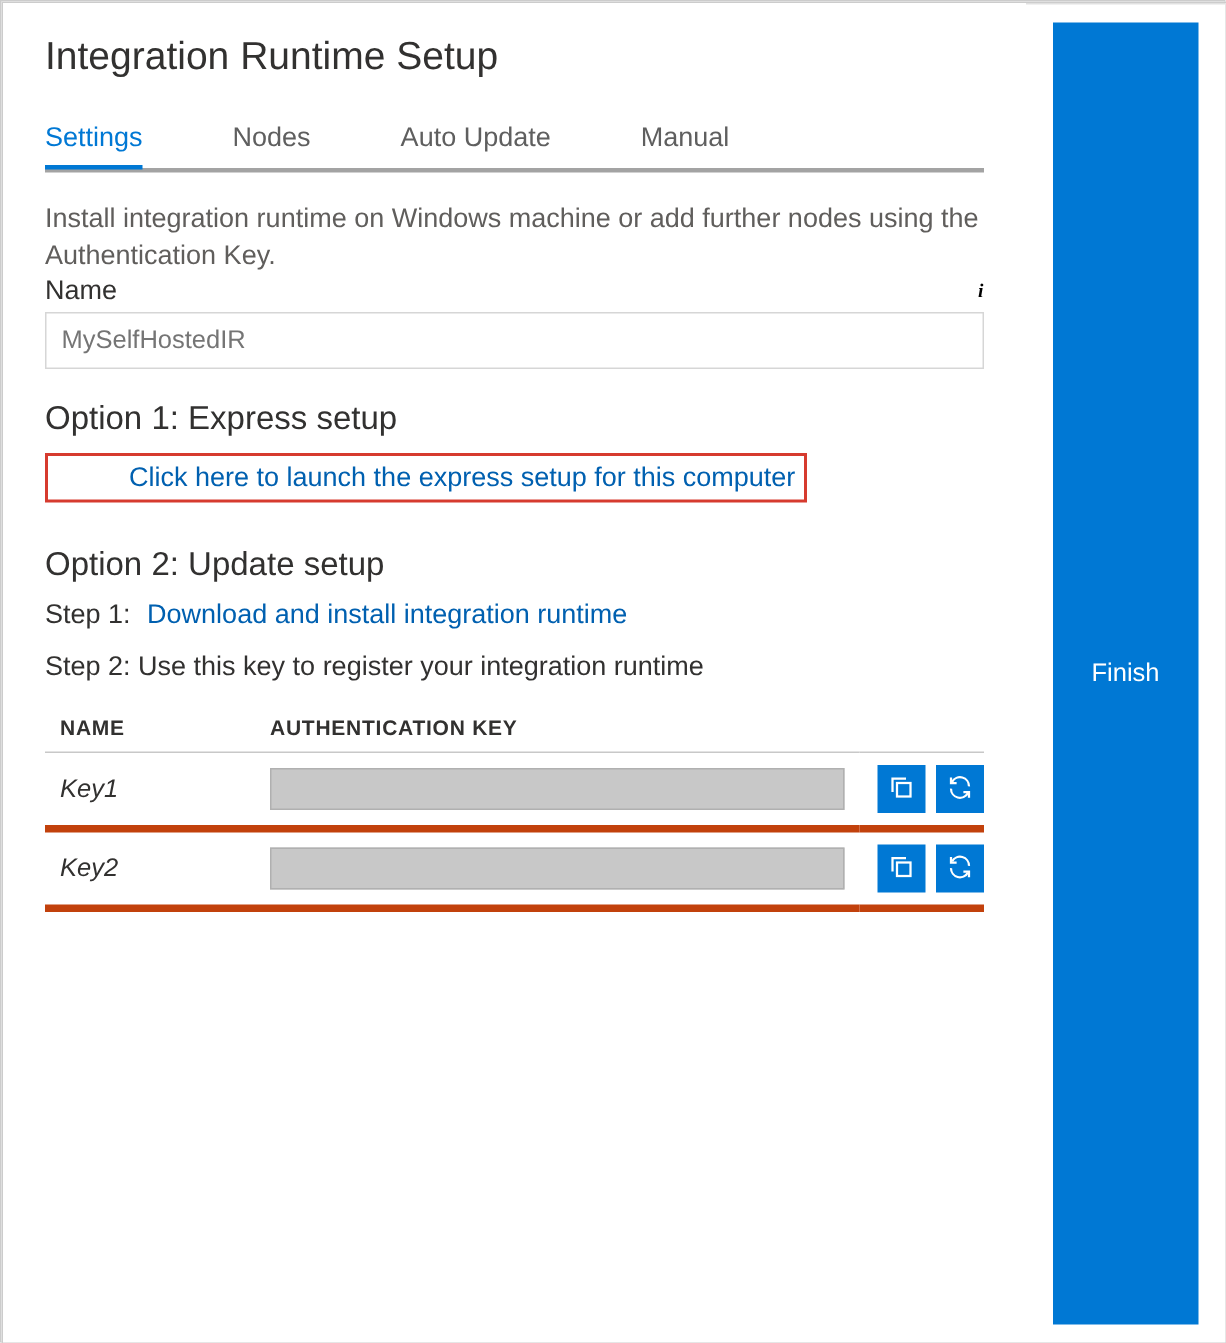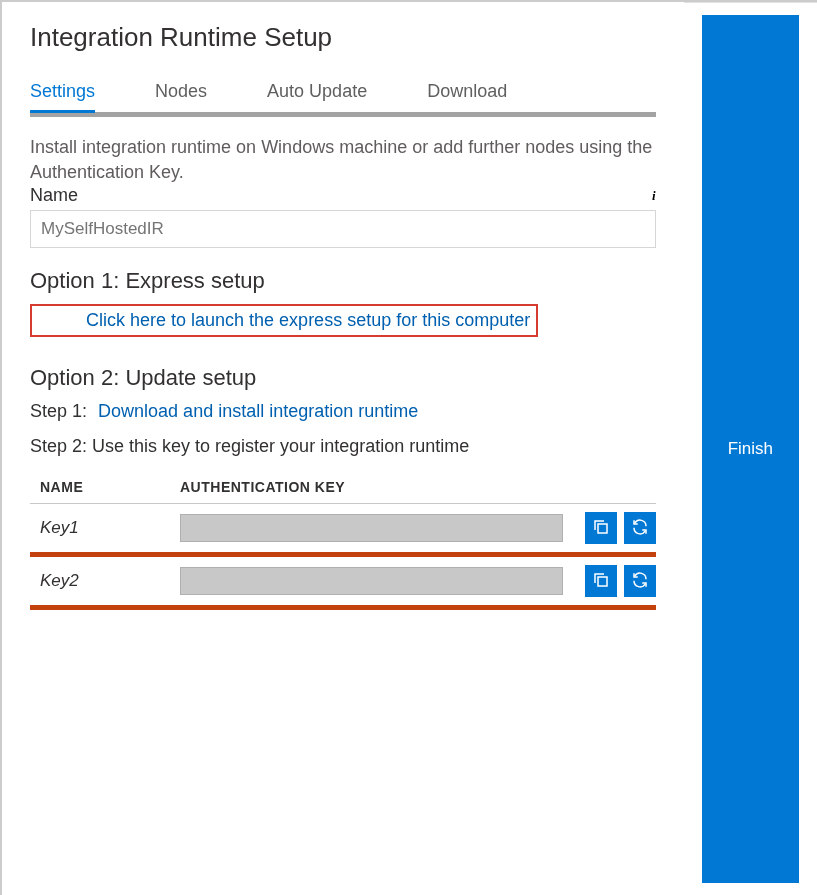--- a/index.html
+++ b/index.html
@@ -22,21 +22,21 @@
     overflow: hidden;
   }
   h1.title {
     font-size: 26px;
     font-weight: 400;
     margin: 0 0 20px 0;
     color: #323130;
   }
   .tabs {
     display: flex;
-    border-bottom: 5px solid #a3a3a3;
+    border-bottom: 3px solid #a3a3a3;
     margin-bottom: 18px;
   }
   .tab {
     padding: 8px 0 10px 0;
     margin-right: 60px;
     font-size: 18px;
     color: #5f5f5f;
     cursor: pointer;
     position: relative;
   }
@@ -176,21 +176,21 @@
 <body>
 
 <div class="container">
   <div class="content">
     <h1 class="title">Integration Runtime Setup</h1>
 
     <div class="tabs">
       <div class="tab active">Settings</div>
       <div class="tab">Nodes</div>
       <div class="tab">Auto Update</div>
-      <div class="tab">Download</div>
+      <div class="tab">Manual</div>
     </div>
 
     <div class="desc">Install integration runtime on Windows machine or add further nodes using the Authentication Key.</div>
 
     <div class="field-label">
       <span>Name</span>
       <span class="info-icon">i</span>
     </div>
     <input class="name-input" type="text" placeholder="MySelfHostedIR" style="">
 

